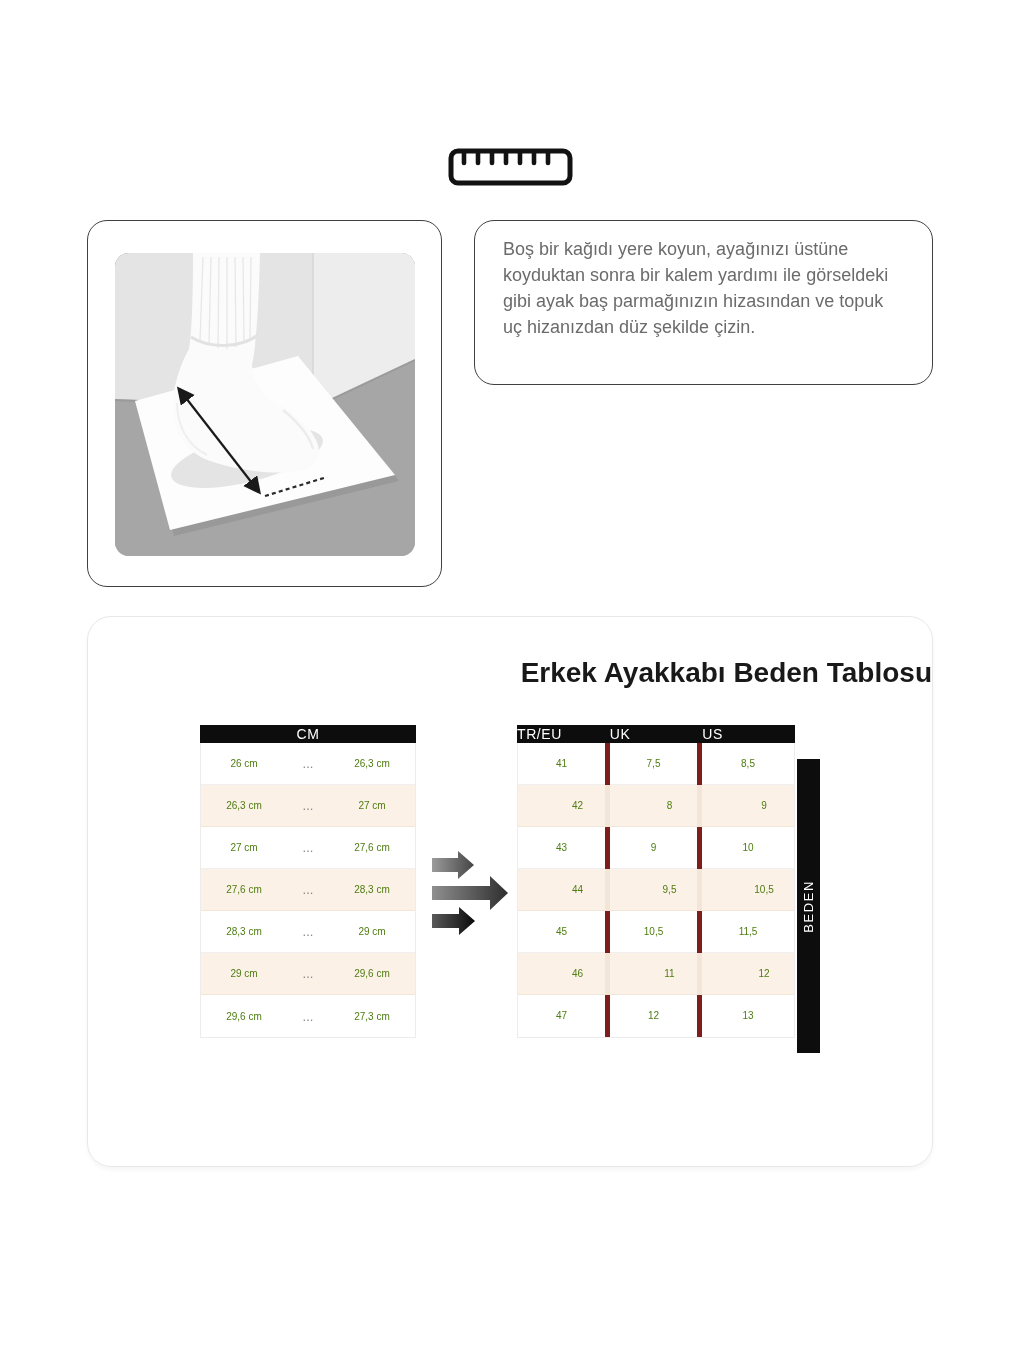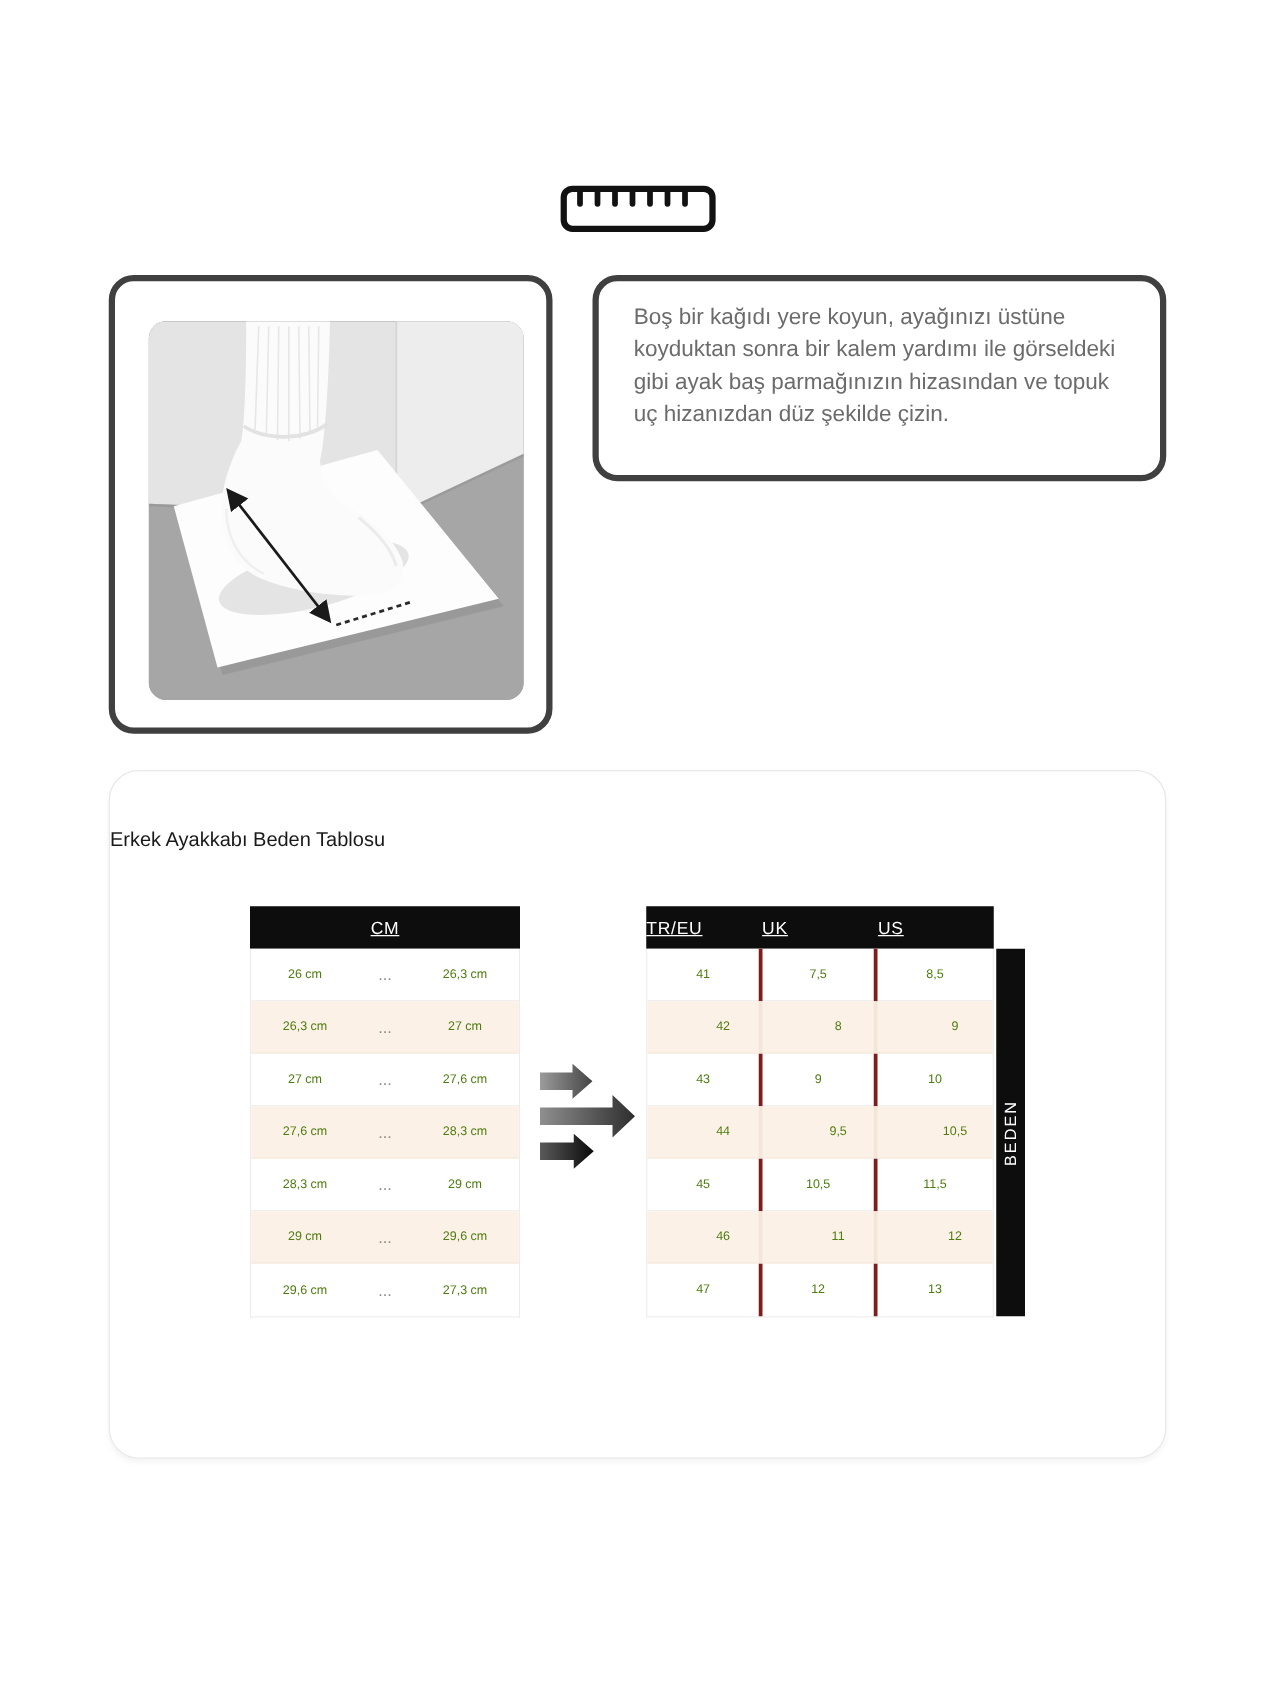--- a/index.html
+++ b/index.html
@@ -18,21 +18,21 @@
     margin-top:40px;
     text-align:center;
     font-size:25px; line-height:30px; font-weight:700;
     color:#191919; letter-spacing:0.2px;
   }
 
   
   .row-1 { margin-top:34px; display:flex; gap:32px; }
   .card {
     background:#fff;
-    border:5px solid #404040;
+    border:1px solid #404040;
     border-radius:20px;
   }
   .photo-card { width:355px; height:367px; padding:32px 27px; flex:none; }
   .photo {
     width:300px; height:303px; border-radius:14px; overflow:hidden;
     background:#a6a6a6;
   }
   .photo svg { display:block; }
   .text-col { width:459px; display:flex; flex-direction:column; gap:17px; flex:none; }
   .text-card { width:459px; }
@@ -45,48 +45,48 @@
   
   .size-card {
     margin-top:29px;
     border:1px solid #e8e8e8;
     border-radius:24px;
     min-height:551px;
     padding-top:42px;
     box-shadow:0 3px 4px rgba(0,0,0,0.04);
   }
   .chart-title {
-    text-align:left;
-    font-size:16px; line-height:28px; font-weight:400; color:#191919;
+    text-align:right;
+    font-size:28px; line-height:28px; font-weight:700; color:#191919;
   }
   .chart-row { margin-top:38px; display:flex; justify-content:center; align-items:flex-start; }
 
   .t-header {
-    height:34px; background:#0d0d0d; color:#ffffff;
+    height:18px; background:#0d0d0d; color:#ffffff;
     display:flex; align-items:center; justify-content:center;
-    font-size:14px; letter-spacing:0.6px;text-decoration:underline;
+    font-size:14px; letter-spacing:0.6px;
   }
   .t-body { border:1px solid #ececec; border-top:none; }
   .t-row { height:42px; display:grid; align-items:center; background:#ffffff; border-bottom:1px solid #f0f0f0; }
   .t-row:last-child { border-bottom:none; }
   .t-row.alt { background:#fcf1e7; border-bottom-color:#f3e6d8; }
   .cell { text-align:center; font-size:10px; color:#4d7c0f; }
   .cell.dots { font-size:13px; color:#8a8a8a; }
 
   .cm-table { width:216px; flex:none; }
   .cm-table .t-row { grid-template-columns:1fr 42px 1fr; }
 
   .arrow-block { width:76px; flex:none; margin:125px 9px 0 16px; }
 
   .eu-wrap { display:flex; align-items:flex-start; }
   .eu-table { width:278px; flex:none; }
   .eu-table .t-header { justify-content:space-around; }
   .eu-table .t-header span { flex:1; text-align:left; }
   .eu-table .t-row { grid-template-columns:1fr 1fr 1fr; }
-  .eu-table .cell { border-right:3px solid #7f1d1d; height:42px; line-height:42px; }
+  .eu-table .cell { border-right:5px solid #7f1d1d; height:42px; line-height:42px; }
   .eu-table .t-row.alt .cell { border-right-color:#f3e6d8;padding-left:32px; }
   .eu-table .cell:last-child { border-right:none; }
 
   .beden-bar {
     width:23px; height:294px; margin-top:34px; margin-left:2px;
     background:#0d0d0d; flex:none;
     display:flex; align-items:center; justify-content:center;
   }
   .beden-text {
     writing-mode:vertical-rl; transform:rotate(180deg);

